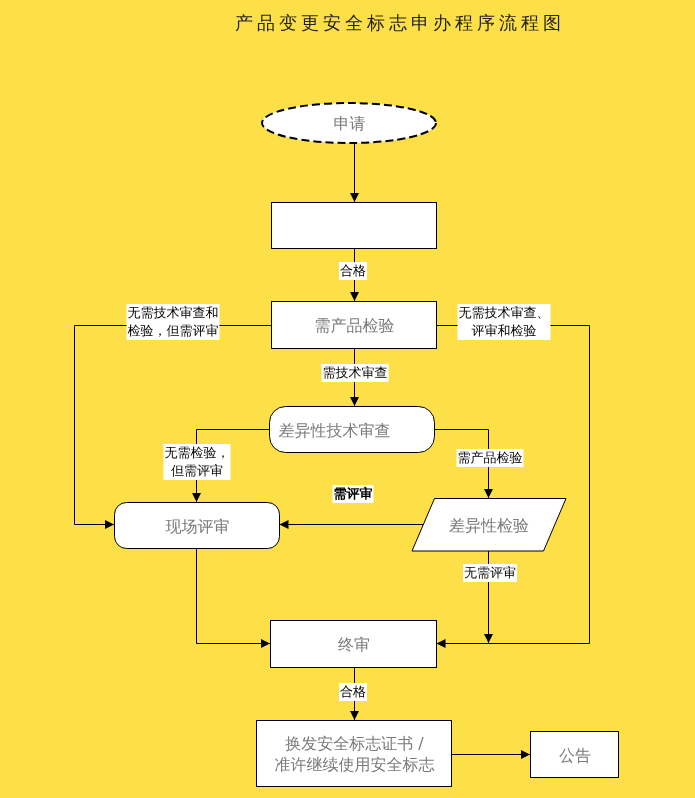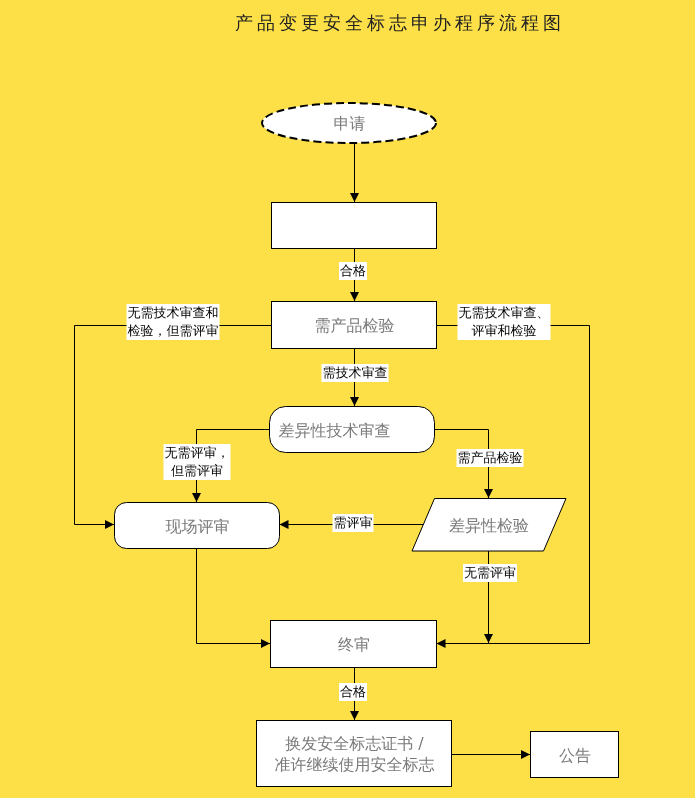--- a/index.html
+++ b/index.html
@@ -105,21 +105,21 @@
   <div class="lbl" style="left:355px; top:373px;">需技术审查</div>
   <div class="lbl" style="left:504px; top:322px;">
     <span>无需技术审查、</span>
     <span>评审和检验</span>
   </div>
   <div class="lbl" style="left:173px; top:322px;">
     <span>无需技术审查和</span>
     <span>检验，但需评审</span>
   </div>
   <div class="lbl" style="left:197px; top:462px;">
-    <span>无需评审，</span>
+    <span>无需检验，</span>
     <span>但需评审</span>
   </div>
   <div class="lbl" style="left:490px; top:458px;">需产品检验</div>
-  <div class="lbl" style="left:353px; top:523px;">需评审</div>
+  <div class="lbl" style="left:353px; top:494px;font-weight:bold;">需评审</div>
   <div class="lbl" style="left:490px; top:573px;">无需评审</div>
   <div class="lbl" style="left:353px; top:692px;">合格</div>
 
 </div>
 
 </body></html>

